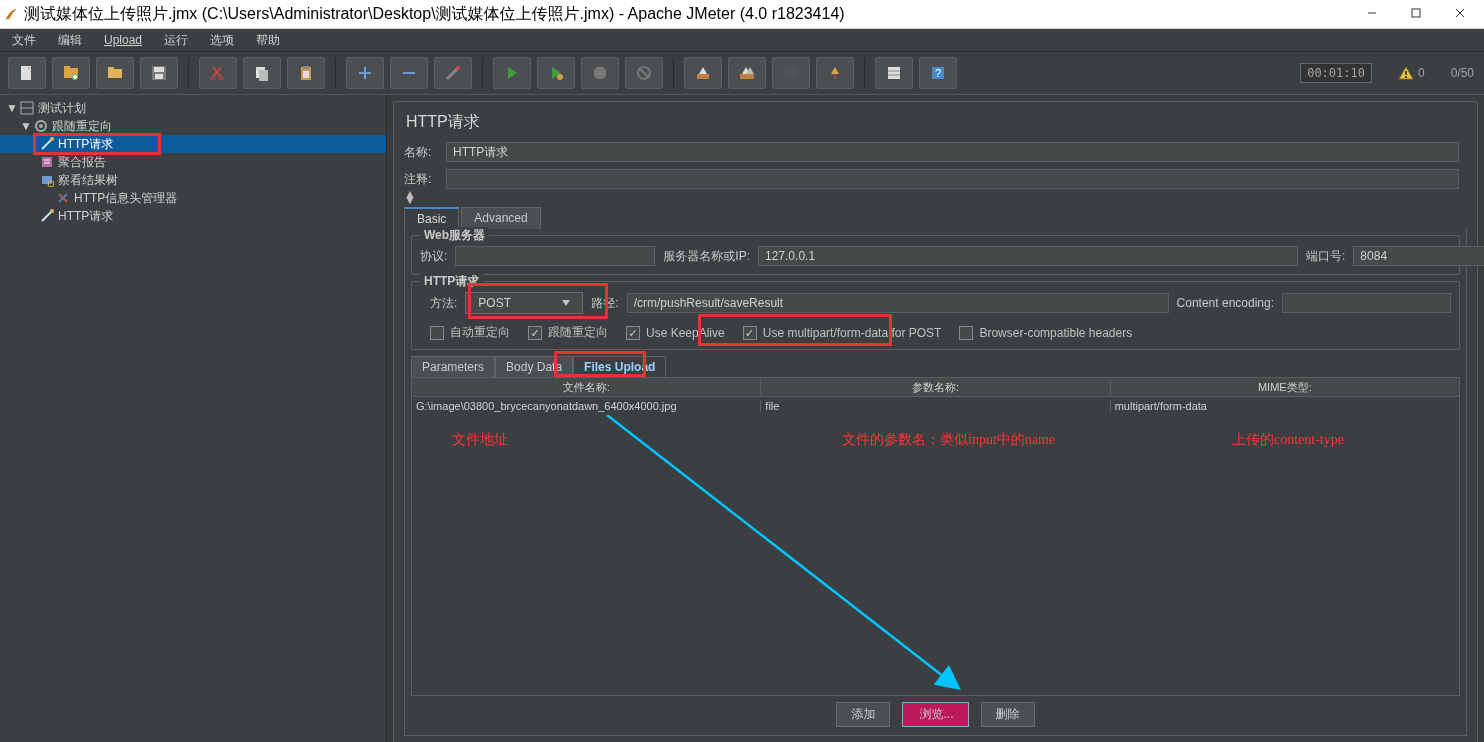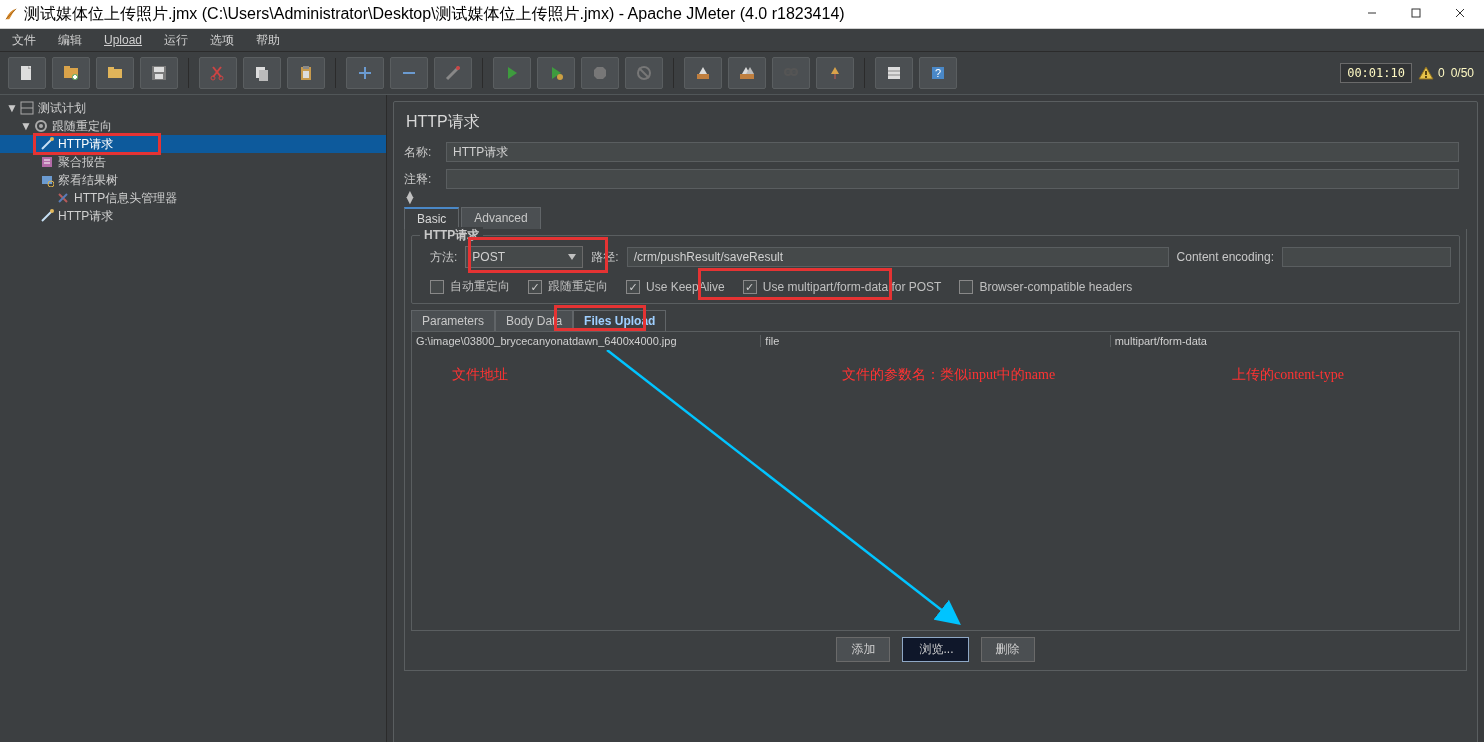--- a/index.html
+++ b/index.html
@@ -85,22 +85,22 @@
     width: 1px;
     height: 30px;
     background: #2B2B2B;
     margin: 0 4px;
   }
   .toolbar-right {
     position: absolute;
     right: 10px;
     display: flex;
     align-items: center;
-    gap: 6px;
-    color: #fef9c3;
+    gap: 26px;
+    color: #a3a3a3;
   }
   .timebox {
     border: 1px solid #6A6A6A;
     background: #313335;
     padding: 2px 6px;
     font-family: monospace;
   }
   .warn-ico {
     display: inline-flex;
     align-items: center;
@@ -238,21 +238,21 @@
   .textin.small { flex: 0 0 100px; }
   .textin.flex { flex: 1; min-width: 50px; }
   .combo {
     height: 22px;
     width: 118px;
     background: #45494A;
     border: 1px solid #6A6A6A;
     display: flex;
     align-items: center;
     justify-content: space-between;
-    padding: 0 6px;
+    padding: 0 12px;
     color: #D0D0D0;
     box-sizing: border-box;
   }
   .combo .tri {
     width: 0; height: 0;
     border-left: 4px solid transparent;
     border-right: 4px solid transparent;
     border-top: 6px solid #C0C0C0;
   }
   .chk-row {
@@ -346,21 +346,21 @@
     padding: 6px 0;
   }
   .btn {
     background: #4B4F52;
     border: 1px solid #6A6A6A;
     padding: 3px 14px;
     color: #D0D0D0;
   }
   .btn.hover {
     border: 1px solid #8FA8C5;
-    background: #0f172a;
+    background: #be185d;
     padding-left: 16px;
   }
   svg.arrow-svg {
     position: absolute;
     left: 0; top: 0;
     width: 100%;
     height: 100%;
     pointer-events: none;
   }
 </style>
@@ -641,20 +641,31 @@
           <span class="spin">▲<br>▼</span>
         </div>
 
       <div class="tabs">
         <div class="tab active">Basic</div>
         <div class="tab">Advanced</div>
       </div>
 
       <div style="border:1px solid #5A5E60; border-top:none; padding:6px 6px 2px 6px; position:relative">
 
+        <div class="group">
+          <span class="gtitle">Web服务器</span>
+          <div class="grid-row">
+            <span class="lbl2">协议:</span>
+            <input class="textin short" value="" style="">
+            <span class="lbl2">服务器名称或IP:</span>
+            <input class="textin mid" value="127.0.0.1" style="">
+            <span class="lbl2">端口号:</span>
+            <input class="textin small" value="8084" style="">
+          </div>
+        </div>
 
         <div class="group" style="padding-bottom:4px; margin-bottom:2px">
           <span class="gtitle">HTTP请求</span>
           <div class="grid-row" style="position:relative">
             <span class="lbl2" style="margin-left:10px">方法:</span>
             <div class="combo">
               <span>POST</span>
               <span class="tri"></span>
             </div>
             <span class="lbl2">路径:</span>
@@ -692,20 +703,25 @@
         </div>
 
         <div class="subtabs" style="position:relative">
           <div class="subtab">Parameters</div>
           <div class="subtab">Body Data</div>
           <div class="subtab active">Files Upload</div>
           <div class="redbox" style="left:143px; top:-5px; width:92px; height:26px"></div>
         </div>
 
         <div class="table-wrap">
+          <div class="thead">
+            <div class="th">文件名称:</div>
+            <div class="th">参数名称:</div>
+            <div class="th">MIME类型:</div>
+          </div>
           <div class="trow">
             <div class="td">G:\image\03800_brycecanyonatdawn_6400x4000.jpg</div>
             <div class="td">file</div>
             <div class="td">multipart/form-data</div>
           </div>
           <div class="table-body">
 
             <span class="annot" style="left:40px; top:16px">文件地址</span>
             <span class="annot" style="left:430px; top:16px">文件的参数名：类似input中的name</span>
             <span class="annot" style="left:820px; top:16px">上传的content-type</span>

